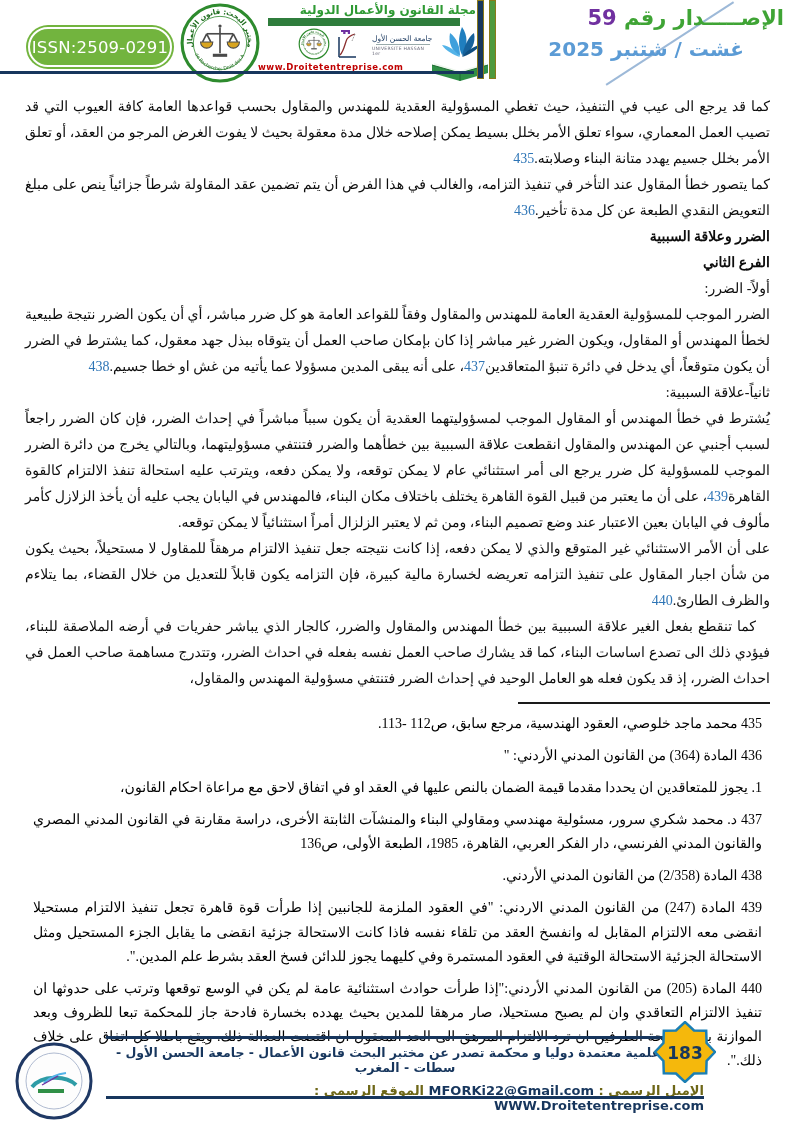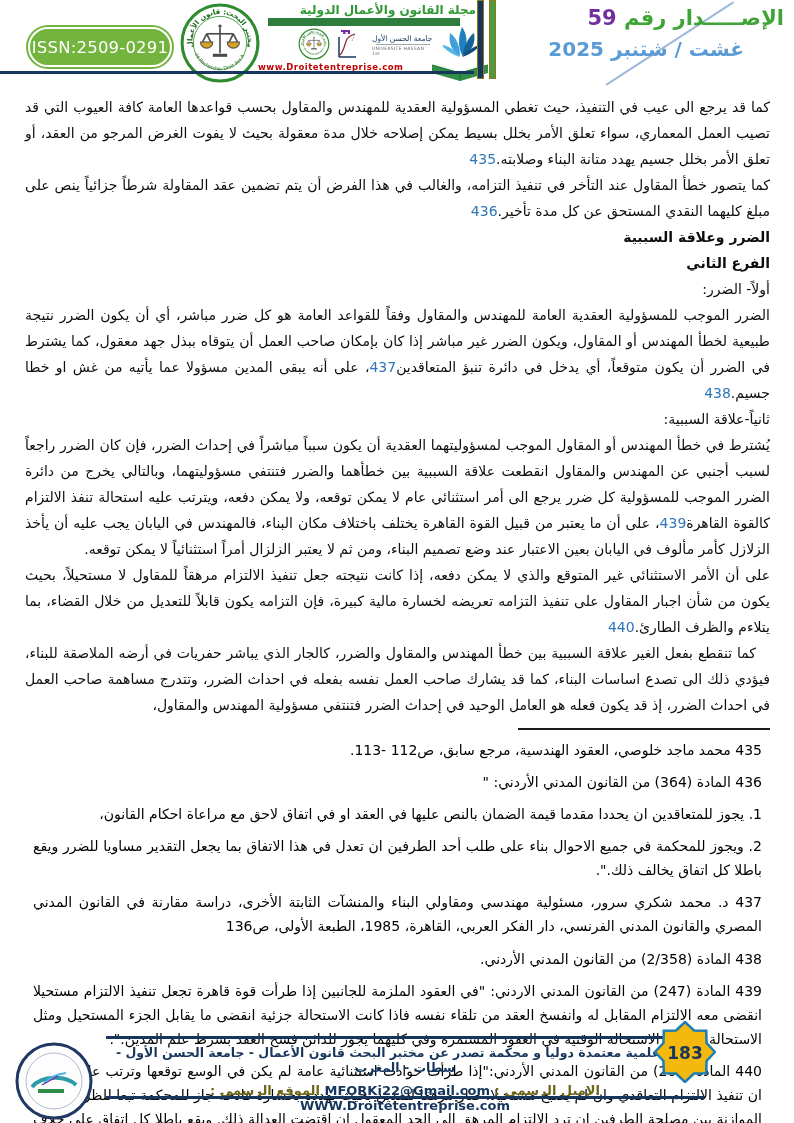--- a/index.html
+++ b/index.html
@@ -31,36 +31,36 @@
   .issue-l1{font-size:21px;font-weight:bold;color:#3FA435;padding-right:4px;text-align:right;}
   .issue-num{color:#7030A0;}
   .issue-l2{font-size:20px;font-weight:bold;color:#5B9BD5;padding-right:44px;margin-top:7px;text-align:right;}
   .hrule{position:absolute;left:0;top:71px;width:474px;height:3px;background:#17365D;}
   .slash{position:absolute;left:606px;top:84px;width:152px;height:1.5px;background:#9DB9D8;
          transform:rotate(-33deg);transform-origin:left center;}
 
   
   .content{position:absolute;left:25px;top:94px;width:745px;direction:rtl;text-align:justify;
            font-size:14px;line-height:26px;color:#0d0d0d;}
-  .content p,.content h3{margin:0;font-size:14px;font-weight:normal;}
+  .content p,.content h3{margin:0;font-size:14px;font-weight:normal;font-family:Liberation Serif, serif;}
   .h-bold{font-weight:bold !important;}
   .indent{text-indent:14px;}
   .ref{color:#2E75B6;}
 
   .fn-sep{width:252px;border-top:2px solid #1a1a1a;margin:10px 0 8px auto;}
   .footnotes{font-size:11.5px;font-weight:600;line-height:1.72;color:#000;}
   .footnotes p{margin:8px;font-size:14px;}
 
   
   .f-rule{position:absolute;left:106px;width:598px;height:3px;background:#17365D;}
   .f-rule.top{top:1036px;} .f-rule.bot{top:1096px;}
   .f-text{position:absolute;left:106px;top:1045px;width:598px;direction:rtl;text-align:center;
           color:#17365D;font-weight:bold;}
   .f-line1{font-size:12.5px;}
-  .f-line2{font-size:13px;margin-top:8px;}
+  .f-line2{font-size:13px;margin-top:8px;text-align:right;}
   .f-label{color:#6E6718;}
   .badge{position:absolute;left:654px;top:1021px;}
   .badge text{font-family:"DejaVu Sans",sans-serif;}
   .seal{position:absolute;left:14px;top:1041px;}
   svg text{font-family:"DejaVu Sans",sans-serif;}
 </style>
 </head>
 <body>
 
 <svg width="0" height="0" style="position:absolute">
@@ -142,36 +142,35 @@
       <span>الإصـــــدار رقم</span>
       <span class="issue-num">59</span>
     </div>
     <div class="issue-l2">غشت / شتنبر 2025</div>
   </div>
 
   <div class="hrule"></div>
 
   <div class="content">
     <p><span>كما قد يرجع الى عيب في التنفيذ، حيث تغطي المسؤولية العقدية للمهندس والمقاول بحسب قواعدها العامة كافة العيوب التي قد تصيب العمل المعماري، سواء تعلق الأمر بخلل بسيط يمكن إصلاحه خلال مدة معقولة بحيث لا يفوت الغرض المرجو من العقد، أو تعلق الأمر بخلل جسيم يهدد متانة البناء وصلابته.</span><span class="ref">435</span></p>
-    <p><span>كما يتصور خطأ المقاول عند التأخر في تنفيذ التزامه، والغالب في هذا الفرض أن يتم تضمين عقد المقاولة شرطاً جزائياً ينص على مبلغ كليهما النقدي المستحق عن كل مدة تأخير.</span><span class="ref">436</span></p>
+    <p><span>كما يتصور خطأ المقاول عند التأخر في تنفيذ التزامه، والغالب في هذا الفرض أن يتم تضمين عقد المقاولة شرطاً جزائياً ينص على مبلغ التعويض النقدي الطبعة عن كل مدة تأخير.</span><span class="ref">436</span></p>
     <h3 class="h-bold">الضرر وعلاقة السببية</h3>
     <h3 class="h-bold">الفرع الثاني</h3>
     <h3>أولاً- الضرر:</h3>
     <p><span>الضرر الموجب للمسؤولية العقدية العامة للمهندس والمقاول وفقاً للقواعد العامة هو كل ضرر مباشر، أي أن يكون الضرر نتيجة طبيعية لخطأ المهندس أو المقاول، ويكون الضرر غير مباشر إذا كان بإمكان صاحب العمل أن يتوقاه ببذل جهد معقول، كما يشترط في الضرر أن يكون متوقعاً، أي يدخل في دائرة تنبؤ المتعاقدين</span><span class="ref">437</span><span>، على أنه يبقى المدين مسؤولا عما يأتيه من غش او خطا جسيم.</span><span class="ref">438</span></p>
     <h3>ثانياً-علاقة السببية:</h3>
     <p><span>يُشترط في خطأ المهندس أو المقاول الموجب لمسؤوليتهما العقدية أن يكون سبباً مباشراً في إحداث الضرر، فإن كان الضرر راجعاً لسبب أجنبي عن المهندس والمقاول انقطعت علاقة السببية بين خطأهما والضرر فتنتفي مسؤوليتهما، وبالتالي يخرج من دائرة الضرر الموجب للمسؤولية كل ضرر يرجع الى أمر استثنائي عام لا يمكن توقعه، ولا يمكن دفعه، ويترتب عليه استحالة تنفذ الالتزام كالقوة القاهرة</span><span class="ref">439</span><span>، على أن ما يعتبر من قبيل القوة القاهرة يختلف باختلاف مكان البناء، فالمهندس في اليابان يجب عليه أن يأخذ الزلازل كأمر مألوف في اليابان بعين الاعتبار عند وضع تصميم البناء، ومن ثم لا يعتبر الزلزال أمراً استثنائياً لا يمكن توقعه.</span></p>
     <p><span>على أن الأمر الاستثنائي غير المتوقع والذي لا يمكن دفعه، إذا كانت نتيجته جعل تنفيذ الالتزام مرهقاً للمقاول لا مستحيلاً، بحيث يكون من شأن اجبار المقاول على تنفيذ التزامه تعريضه لخسارة مالية كبيرة، فإن التزامه يكون قابلاً للتعديل من خلال القضاء، بما يتلاءم والظرف الطارئ.</span><span class="ref">440</span></p>
     <p class="indent"><span>كما تنقطع بفعل الغير علاقة السببية بين خطأ المهندس والمقاول والضرر، كالجار الذي يباشر حفريات في أرضه الملاصقة للبناء، فيؤدي ذلك الى تصدع اساسات البناء، كما قد يشارك صاحب العمل نفسه بفعله في احداث الضرر، وتتدرج مساهمة صاحب العمل في احداث الضرر، إذ قد يكون فعله هو العامل الوحيد في إحداث الضرر فتنتفي مسؤولية المهندس والمقاول،</span></p>
 
     <div class="fn-sep"></div>
     <div class="footnotes">
       <p>435 محمد ماجد خلوصي، العقود الهندسية، مرجع سابق، ص112 -113.</p>
       <p>436 المادة (364) من القانون المدني الأردني: "</p>
       <p>1. يجوز للمتعاقدين ان يحددا مقدما قيمة الضمان بالنص عليها في العقد او في اتفاق لاحق مع مراعاة احكام القانون،</p>
-      <p>2. ويجوز للمحكمة في جميع الاحوال بناء على طلب أحد الطرفين ان تعدل في هذا الاتفاق بما يجعل التقدير مساويا للضرر ويقع باطلا كل اتفاق يخالف ذلك.".</p>
       <p>437 د. محمد شكري سرور، مسئولية مهندسي ومقاولي البناء والمنشآت الثابتة الأخرى، دراسة مقارنة في القانون المدني المصري والقانون المدني الفرنسي، دار الفكر العربي، القاهرة، 1985، الطبعة الأولى، ص136</p>
       <p>438 المادة (2/358) من القانون المدني الأردني.</p>
       <p>439 المادة (247) من القانون المدني الاردني: "في العقود الملزمة للجانبين إذا طرأت قوة قاهرة تجعل تنفيذ الالتزام مستحيلا انقضى معه الالتزام المقابل له وانفسخ العقد من تلقاء نفسه فاذا كانت الاستحالة جزئية انقضى ما يقابل الجزء المستحيل ومثل الاستحالة الجزئية الاستحالة الوقتية في العقود المستمرة وفي كليهما يجوز للدائن فسخ العقد بشرط علم المدين.".</p>
       <p>440 المادة (205) من القانون المدني الأردني:"إذا طرأت حوادث استثنائية عامة لم يكن في الوسع توقعها وترتب على حدوثها ان تنفيذ الالتزام التعاقدي وان لم يصبح مستحيلا، صار مرهقا للمدين بحيث يهدده بخسارة فادحة جاز للمحكمة تبعا للظروف وبعد الموازنة بين مصلحة الطرفين ان ترد الالتزام المرهق الى الحد المعقول ان اقتضت العدالة ذلك. ويقع باطلا كل اتفاق على خلاف ذلك.".</p>
     </div>
   </div>
 
   <div class="f-rule top"></div>
   <div class="f-text">
     <div class="f-line1">مجلة علمية معتمدة دوليا و محكمة تصدر عن مختبر البحث قانون الأعمال - جامعة الحسن الأول - سطات - المغرب</div>

